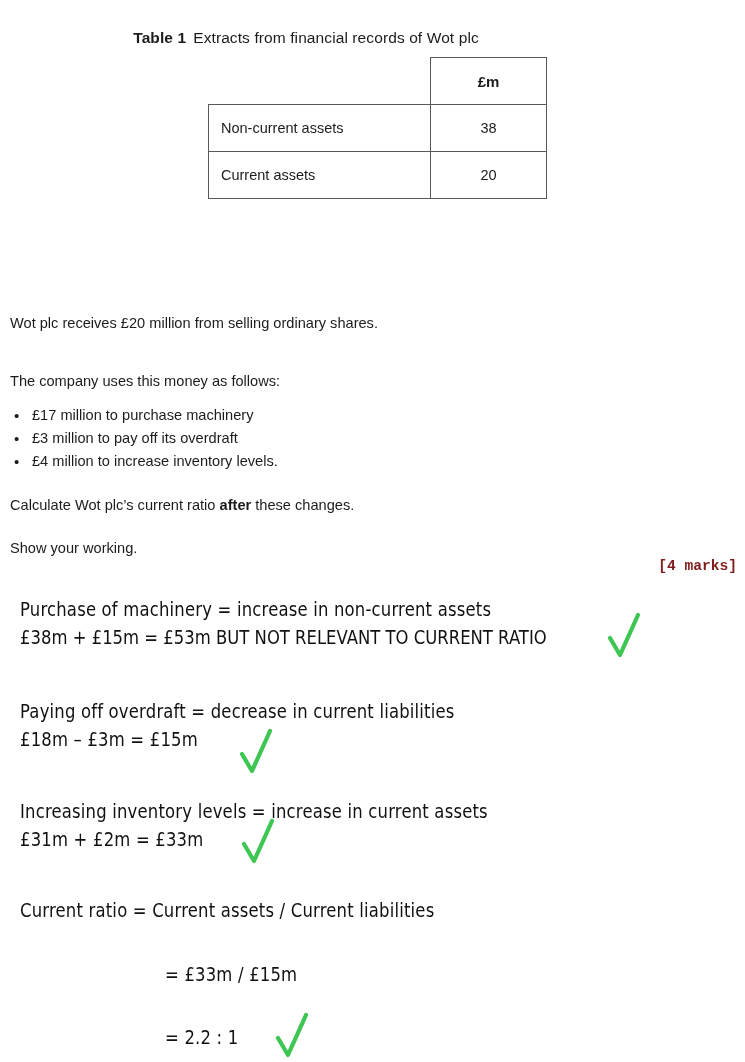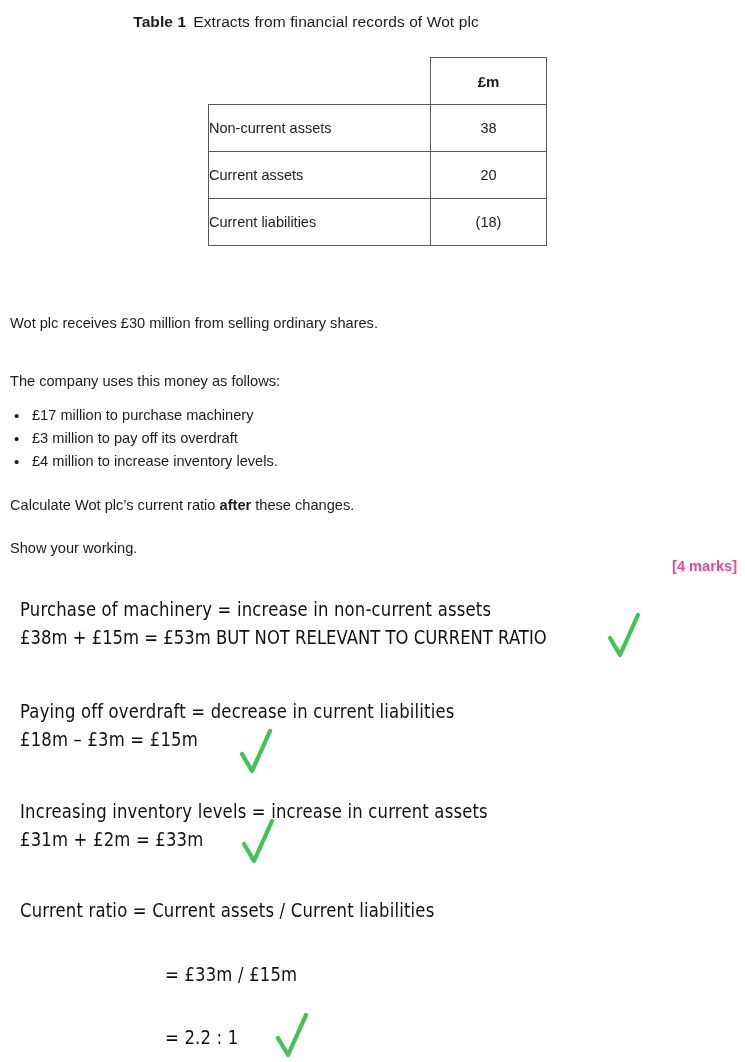--- a/index.html
+++ b/index.html
@@ -13,21 +13,21 @@
     position: relative;
     font-family: "Liberation Sans", sans-serif;
     color: #1a1a1a;
     overflow: hidden;
   }
 
   
   #table-caption {
     position: absolute;
     left: 0;
-    top: 12px;
+    top: 28px;
     width: 612px;
     text-align: center;
     font-size: 15.5px;
     line-height: 20px;
     color: #1c1c1c;
     letter-spacing: 0.1px;
   }
   #table-caption .cap-label {
     font-weight: bold;
   }
@@ -48,20 +48,21 @@
   #finance-table td, #finance-table th {
     border: 1.4px solid #58585a;
     padding: 0;
     height: 47px;
     box-sizing: border-box;
     font-weight: normal;
   }
   #finance-table .lbl-cell {
     width: 222px;
     text-align: left;
+    padding-left: 12px;
   }
   #finance-table .val-cell {
     width: 116px;
     text-align: center;
   }
   #finance-table .corner-blank {
     border: none;
   }
   #finance-table .unit-head {
     font-weight: bold;
@@ -108,21 +109,22 @@
     font-size: 15px;
     line-height: 23px;
   }
 
   #marks-note {
     position: absolute;
     right: 8px;
     top: 558px;
     font-size: 14.6px;
     font-weight: bold;
-    color: #ec4899;
+    color: #7f1d1d;
+    font-family: Liberation Mono, monospace;
   }
 
   
   #handwriting-layer {
     position: absolute;
     left: 0;
     top: 0;
     width: 745px;
     height: 1062px;
     border-radius: 18px;
@@ -178,28 +180,24 @@
       <td class="val-cell unit-head">£m</td>
     </tr>
     <tr>
       <td class="lbl-cell">Non-current assets</td>
       <td class="val-cell">38</td>
     </tr>
     <tr>
       <td class="lbl-cell">Current assets</td>
       <td class="val-cell">20</td>
     </tr>
-    <tr>
-      <td class="lbl-cell">Current liabilities</td>
-      <td class="val-cell">(18)</td>
-    </tr>
   </tbody>
 </table>
 
-<div class="body-text" id="para-receives">Wot plc receives £30 million from selling ordinary shares.</div>
+<div class="body-text" id="para-receives">Wot plc receives £20 million from selling ordinary shares.</div>
 
 <div class="body-text" id="para-uses">The company uses this money as follows:</div>
 
 <ul id="bullet-list">
   <li>
     <span class="bullet-dot">•</span>
     <span>£17 million to purchase machinery</span>
   </li>
   <li>
     <span class="bullet-dot">•</span>

